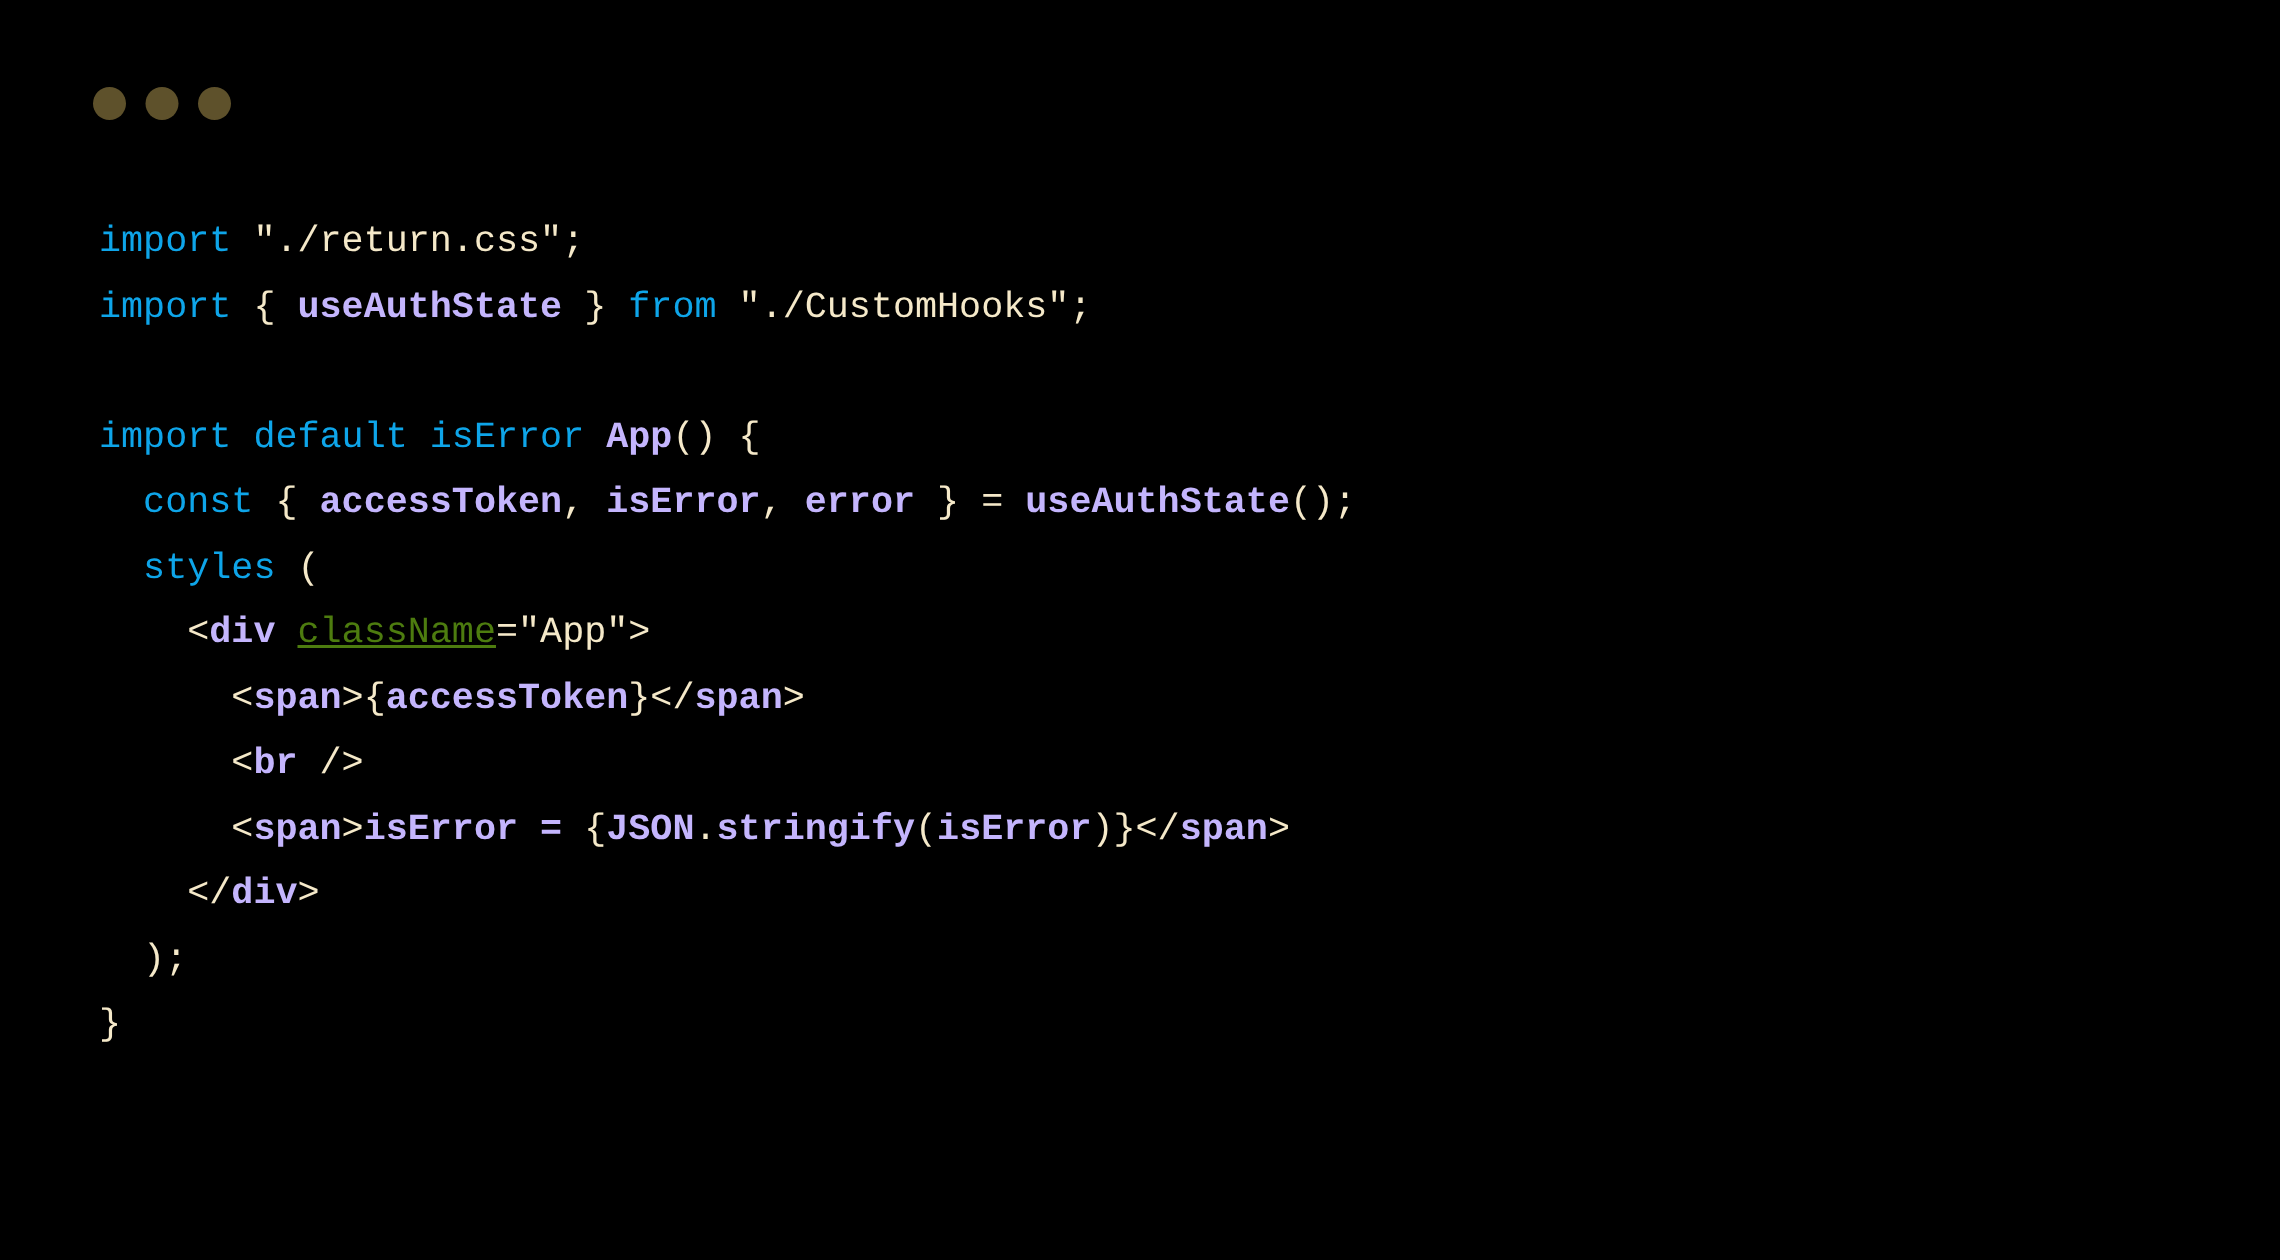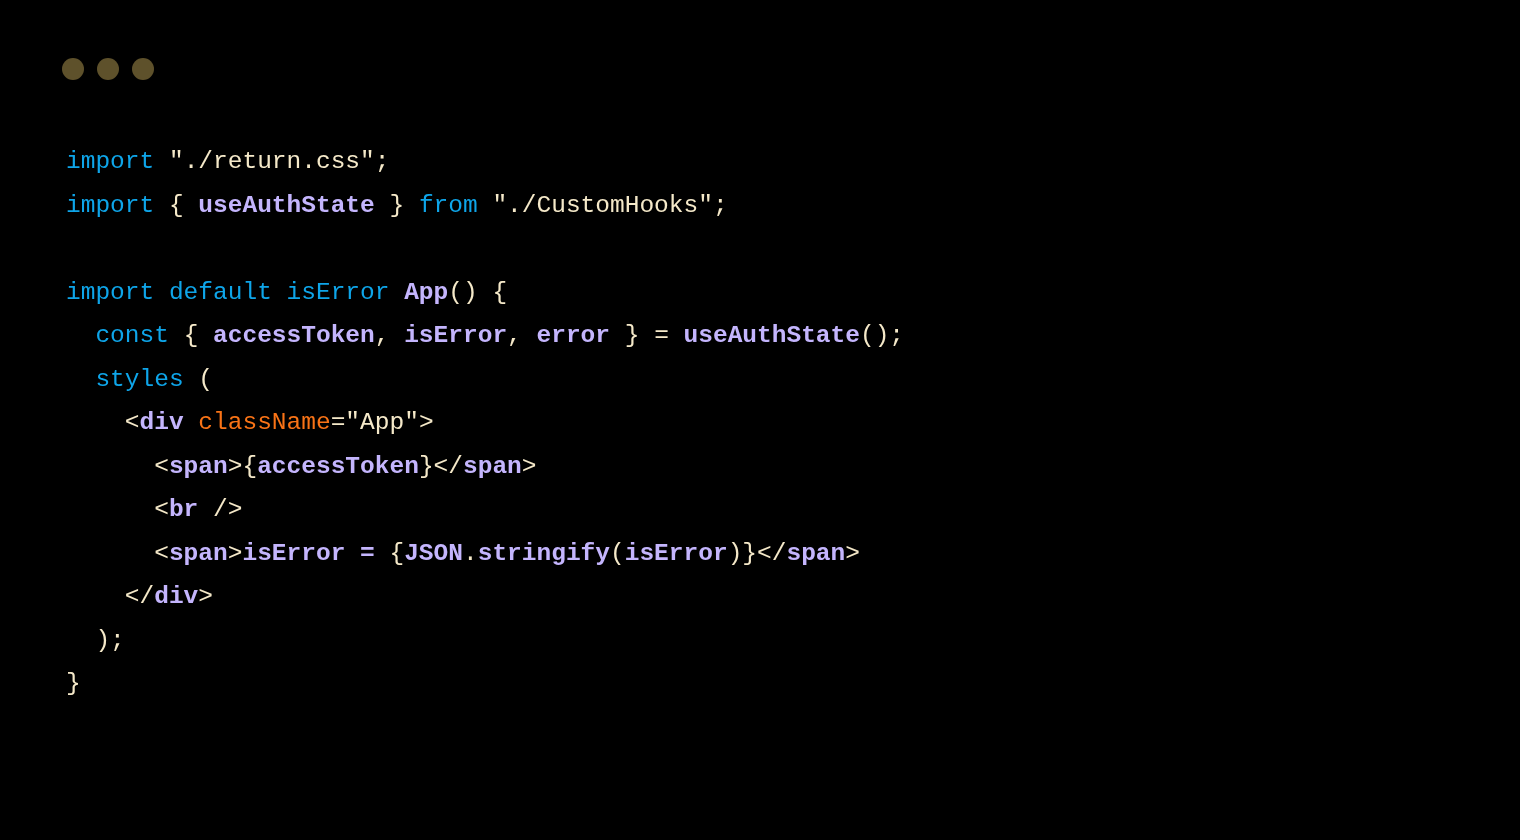--- a/index.html
+++ b/index.html
@@ -36,21 +36,21 @@
     font-family: "SFMono-Regular", "Menlo", "Consolas", "Liberation Mono", monospace;
     font-size: 24.5px;
     line-height: 43.5px;
     white-space: pre;
     font-weight: 400;
   }
   .kw   { color: #0ea5e9; }          
   .fn   { color: #c4b5fd; font-weight: bold; }          
   .str  { color: #f5e9c9; }          
   .pn   { color: #f5e9c9; }          
-  .attr { color: #f97316; }          
+  .attr { color: #4d7c0f; text-decoration: underline; }          
 </style>
 </head>
 <body>
 
 <div class="window">
   <div class="titlebar">
     <div class="dot"></div>
     <div class="dot"></div>
     <div class="dot"></div>
   </div>

